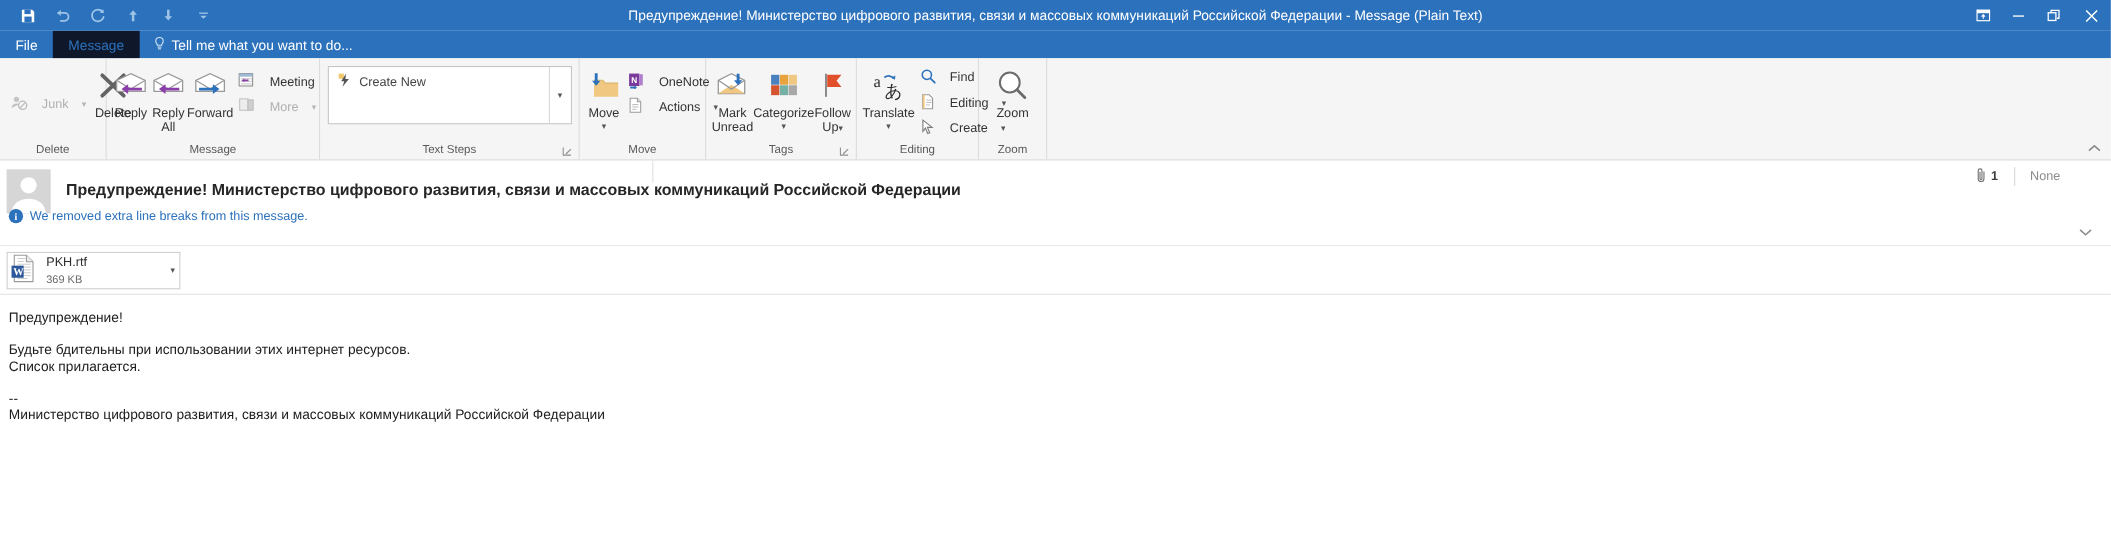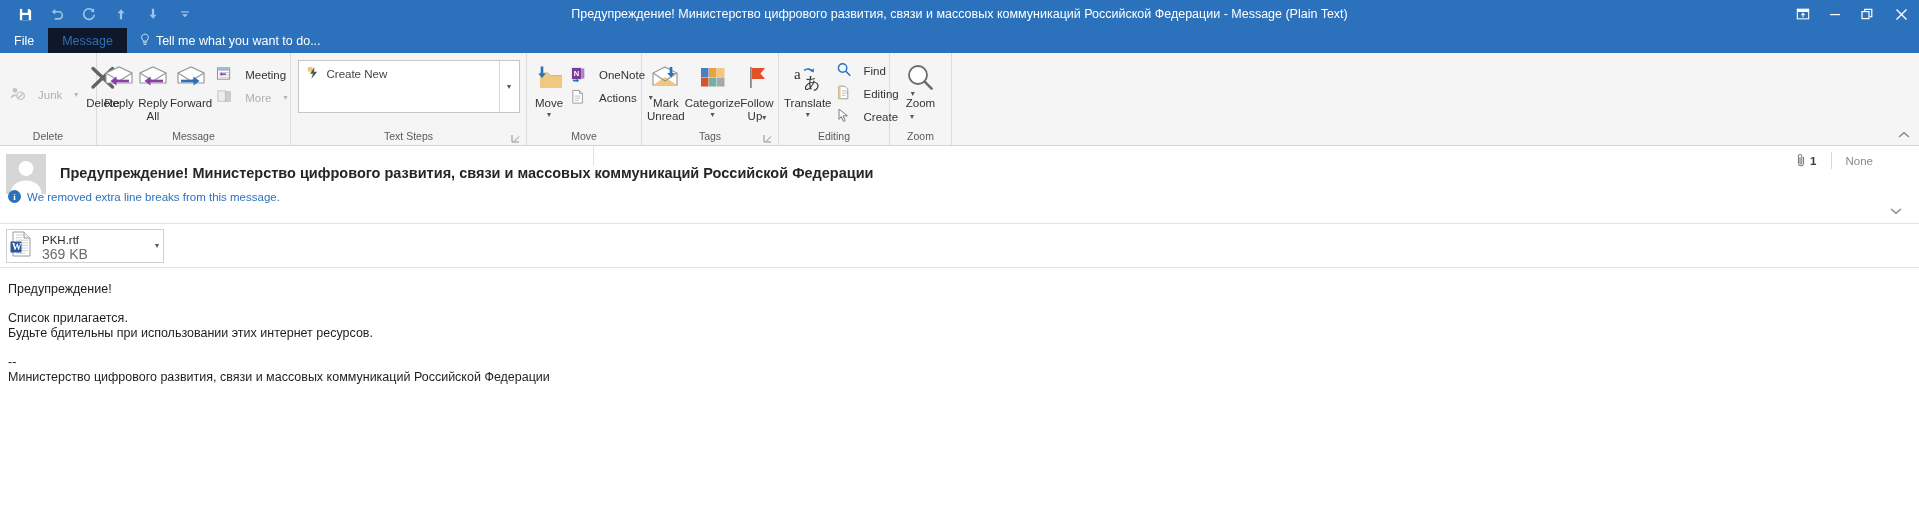--- a/index.html
+++ b/index.html
@@ -221,21 +221,21 @@
   }
   .attach-pill {
     width: 158px; height: 34px;
     border: 1px solid #d0d0d0;
     background: #fff;
     display: flex; align-items: center;
     padding: 0 4px 0 2px;
   }
   .attach-meta { flex: 1; padding-left: 7px; line-height: 13px; }
   .attach-name { font-size: 11.5px; color: #2d2d2d; }
-  .attach-size { font-size: 14px; color: #6b6b6b; margin-top: 26px; }
+  .attach-size { font-size: 10px; color: #6b6b6b; margin-top: 26px; }
 
   
   .msgbody {
     padding: 14px 0 0 8px;
     font-size: 12.5px;
     color: #1d1d1d;
     line-height: 15px;
   }
   .msgbody p { min-height: 15px; }
   .spacer { height: 14px; }
@@ -676,18 +676,18 @@
       <span class="attach-name">PKH.rtf</span><br>
       <span class="attach-size">369 KB</span>
     </span>
     <span class="caret">▾</span>
   </div>
 </div>
 
 <div class="msgbody">
   <p>Предупреждение!</p>
   <div class="spacer"></div>
+  <p>Будьте бдительны при использовании этих интернет ресурсов.</p>
   <p>Список прилагается.</p>
-  <p>Будьте бдительны при использовании этих интернет ресурсов.</p>
   <div class="spacer"></div>
   <p>--</p>
   <p>Министерство цифрового развития, связи и массовых коммуникаций Российской Федерации</p>
 </div>
 
 </body></html>

